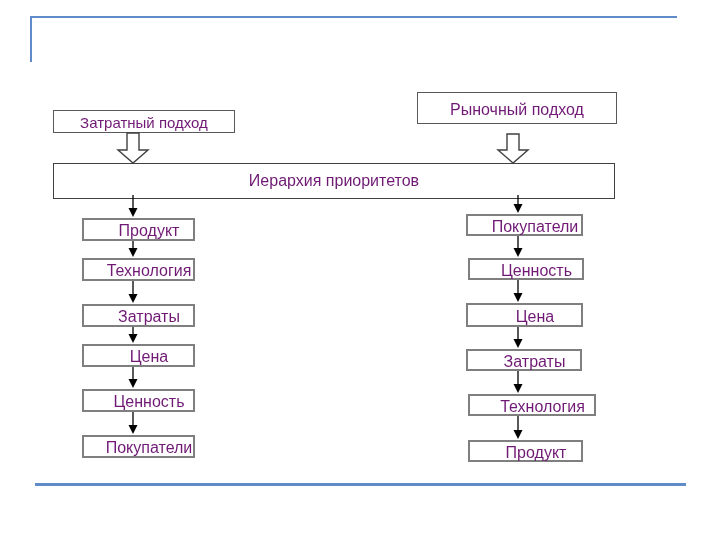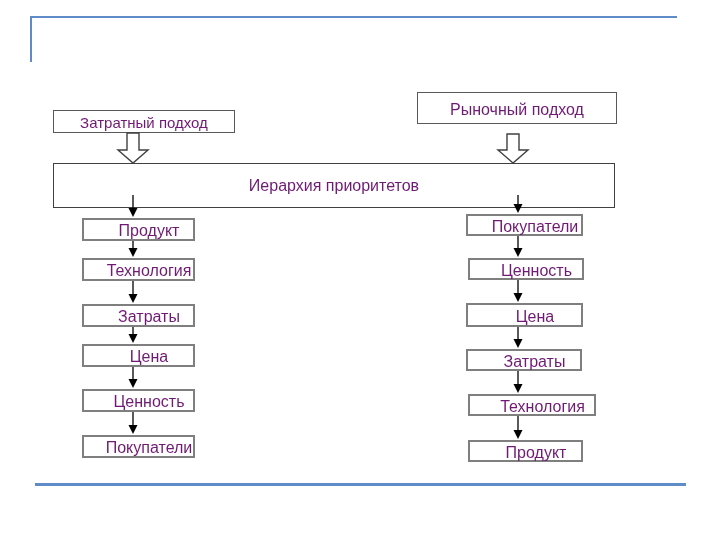--- a/index.html
+++ b/index.html
@@ -21,21 +21,21 @@
   .fbox{
     position:absolute;box-sizing:border-box;background:#ffffff;
     display:flex;align-items:center;justify-content:center;
     font-size:16px;color:#701a75;padding-top:3px;white-space:nowrap;overflow:visible;
   }
   .fbox.thin{border:1.5px solid #595959;}
   .fbox.big{border:1px solid #404040;}
   .fbox.gray{border:2px solid #7f7f7f;padding-left:21px;}
   #box-cost{left:53px;top:110px;width:182px;height:23px;font-size:15px;padding-top:2px;}
   #box-market{left:417px;top:92px;width:200px;height:32px;}
-  #box-hierarchy{left:53px;top:163px;width:562px;height:45px;padding-top:0;}
+  #box-hierarchy{left:53px;top:163px;width:562px;height:36px;padding-top:0;}
   
   .lc{left:82px;width:113px;height:23px;}
   #lc0{top:218px;} #lc1{top:258px;} #lc2{top:304px;}
   #lc3{top:344px;} #lc4{top:389px;} #lc5{top:435px;}
   
   #rc0{left:466px;top:214px;width:117px;height:22px;}
   #rc1{left:468px;top:258px;width:116px;height:22px;}
   #rc2{left:466px;top:303px;width:117px;height:24px;}
   #rc3{left:466px;top:349px;width:116px;height:22px;}
   #rc4{left:468px;top:394px;width:128px;height:22px;}

